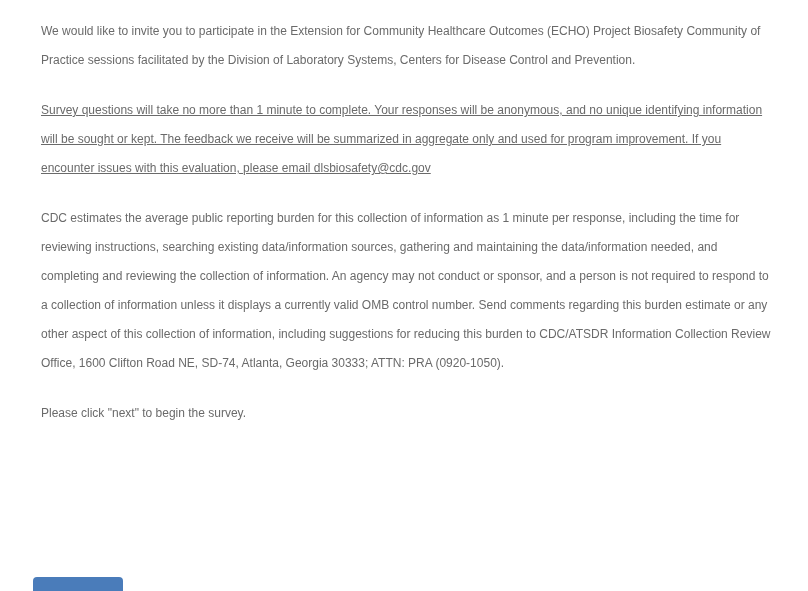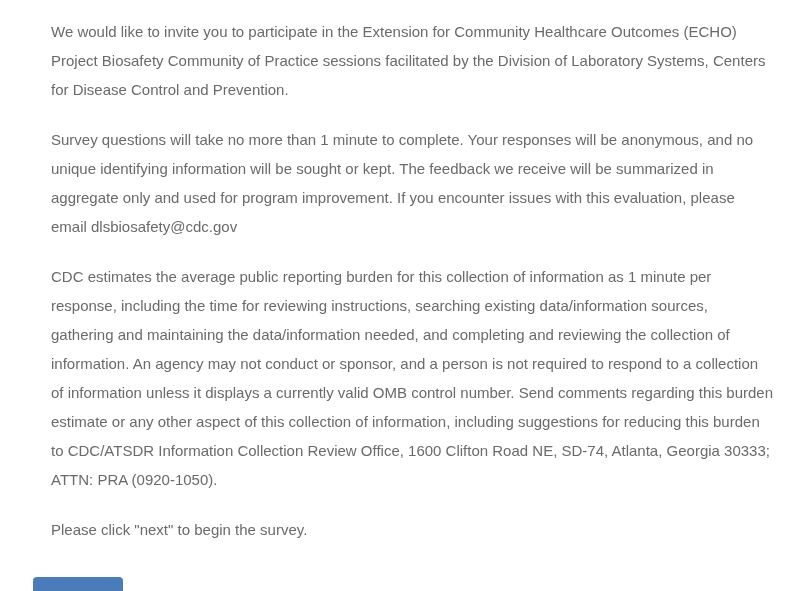--- a/index.html
+++ b/index.html
@@ -11,23 +11,23 @@
     height: 591px;
     background: #ffffff;
     overflow: hidden;
     position: relative;
     font-family: "Liberation Sans", sans-serif;
   }
   .content {
     padding: 17px 35px 0 35px;
   }
   .content p {
-    margin: 0 0 21px 16px;
+    margin: 0 0 21px 6px;
     max-width: 737px;
-    font-size: 15px;
+    font-size: 12px;
     line-height: 29px;
     color: #6a6a6a;
     -webkit-font-smoothing: antialiased;
   }
   .next-btn {
     position: absolute;
     left: 33px;
     top: 577px;
     width: 90px;
     height: 38px;
@@ -35,18 +35,18 @@
     border-radius: 4px;
     background: #4a7cba; 
     cursor: pointer;
   }
 </style>
 </head>
 <body>
 
 <main class="content">
   <p style="color: rgb(106, 106, 106);">We would like to invite you to participate in the Extension for Community Healthcare Outcomes (ECHO) Project Biosafety Community of Practice sessions facilitated by the Division of Laboratory Systems, Centers for Disease Control and Prevention.</p>
-  <p style="color: rgb(106, 106, 106);">Survey questions will take no more than 1 minute to complete. Your responses will be anonymous, and no unique identifying information will be sought or kept. The feedback we receive will be summarized in aggregate only and used for program improvement. If you encounter issues with this evaluation, please email dlsbiosafety@cdc.gov</p>
+  <p style="color: rgb(106, 106, 106); text-decoration: underline;">Survey questions will take no more than 1 minute to complete. Your responses will be anonymous, and no unique identifying information will be sought or kept. The feedback we receive will be summarized in aggregate only and used for program improvement. If you encounter issues with this evaluation, please email dlsbiosafety@cdc.gov</p>
   <p style="color: rgb(106, 106, 106);">CDC estimates the average public reporting burden for this collection of information as 1 minute per response, including the time for reviewing instructions, searching existing data/information sources, gathering and maintaining the data/information needed, and completing and reviewing the collection of information. An agency may not conduct or sponsor, and a person is not required to respond to a collection of information unless it displays a currently valid OMB control number. Send comments regarding this burden estimate or any other aspect of this collection of information, including suggestions for reducing this burden to CDC/ATSDR Information Collection Review Office, 1600 Clifton Road NE, SD-74, Atlanta, Georgia 30333; ATTN: PRA (0920-1050).</p>
   <p style="color: rgb(106, 106, 106);">Please click "next" to begin the survey.</p>
 </main>
 
 <button class="next-btn" aria-label="next" style="background: rgb(74, 124, 186);"></button>
 
 </body></html>

